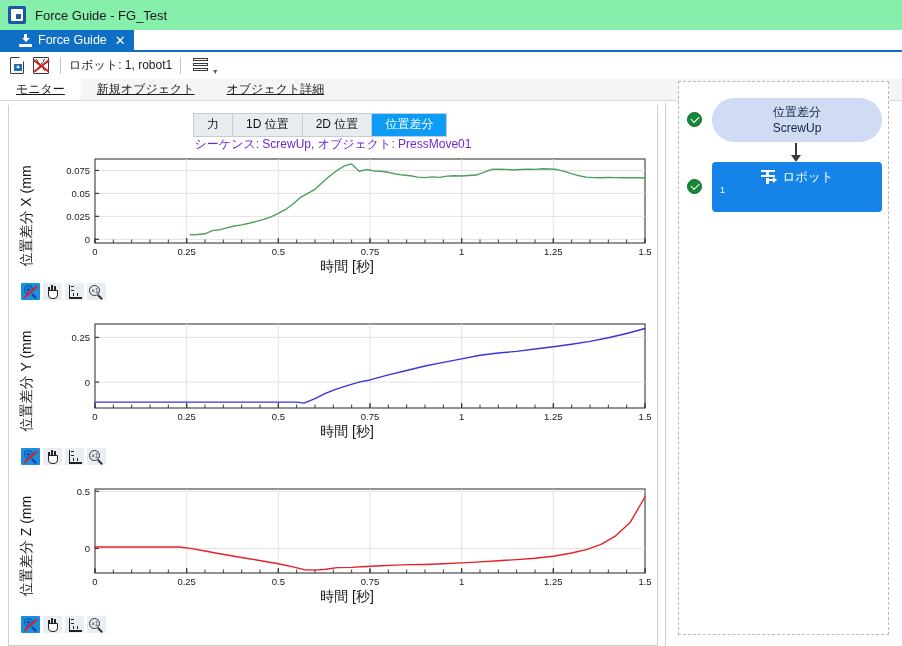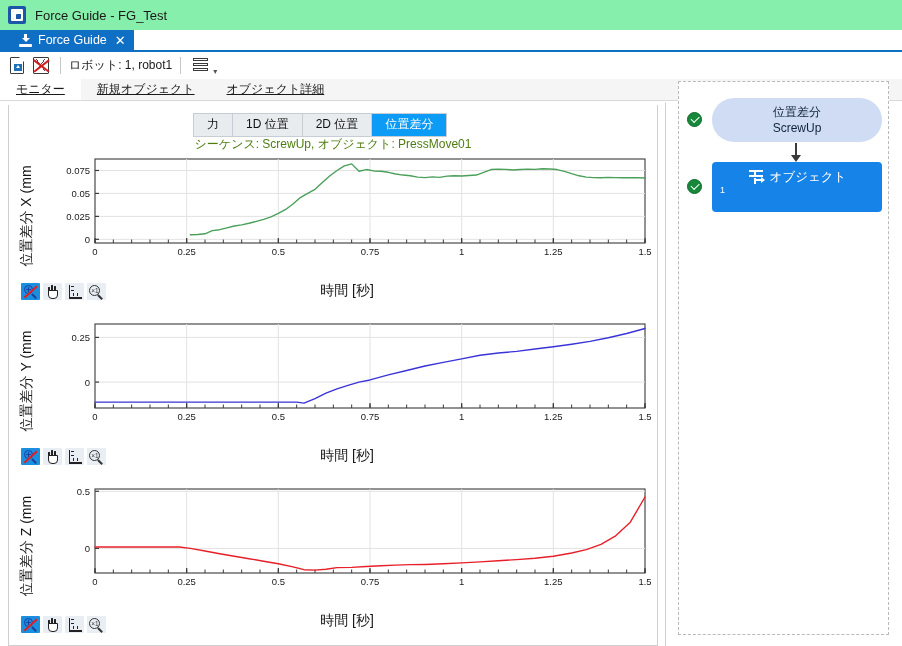--- a/index.html
+++ b/index.html
@@ -194,21 +194,21 @@
     color:#111;
     background: #e8ecef;
     border-right: 1px solid #c6cdd4;
     cursor:pointer;
     white-space:nowrap;
   }
   .ctab:last-child{ border-right:none; }
   .ctab.sel { background:#0c9bf5; color:#ffffff; }
   #chart-subtitle {
     position:absolute; top: 31px; left:0; right:0;
-    text-align:center; font-size: 12px; color:#4d7c0f;
+    text-align:center; font-size: 12px; color:#6d28d9;
   }
 
   
   .plot-block { position:absolute; left:0; right:0; }
   #blockX { top: 48px;  height: 145px; }
   #blockY { top: 213px; height: 145px; }
   #blockZ { top: 378px; height: 150px; }
 
   .ylabel {
     position:absolute; left: 8px; top: 0;
@@ -219,21 +219,21 @@
     display:block;
     transform: rotate(-90deg);
     white-space: nowrap;
     font-size: 14px;
     color:#161616;
   }
   .plot-svg { position:absolute; left: 28px; top:0; }
   .xlabel {
     position:absolute; left:28px; right:0;
     text-align:center;
-    font-size: 14px; color:#161616;margin-top:24px;
+    font-size: 14px; color:#161616;
   }
 
   
   .chart-tools {
     position:absolute; left: 12px;
     display:flex; gap: 3px;
   }
   .ct-btn {
     width: 19px; height: 17px;
     display:flex; align-items:center; justify-content:center;
@@ -761,19 +761,19 @@
         <div class="node-index">1</div>
         <div class="node-row">
           <span class="ic-press">
             <span class="b1"></span>
               <span class="st"></span>
               <span class="b2"></span>
             <span class="dn"></span>
               <span class="ar"></span>
               <span class="arh"></span>
           </span>
-          <span class="node-title">オブジェクト</span>
+          <span class="node-title">ロボット</span>
         </div>
       </div>
 
     </div>
   </div>
 </div>
 
 </body></html>

